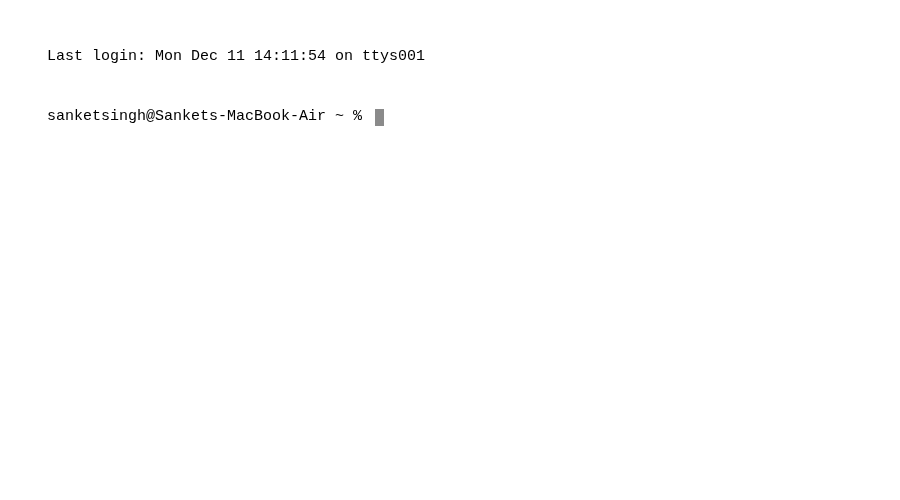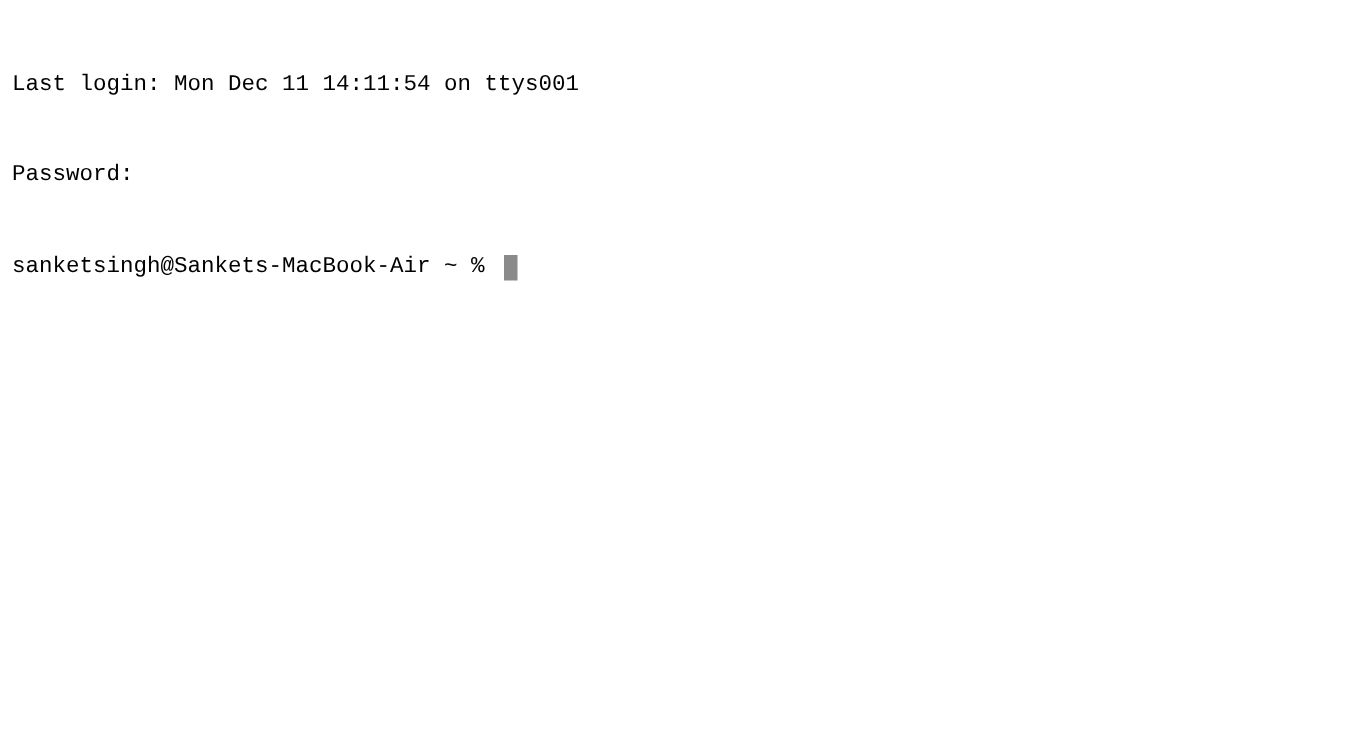--- a/index.html
+++ b/index.html
@@ -13,20 +13,21 @@
       background: #ffffff;
       font-family: "Menlo", "Monaco", "Courier New", monospace;
       font-size: 15px;
       line-height: 1.35;
       color: #000000;
       padding: 6px 8px;
       overflow: hidden;
     }
     .terminal {
       white-space: pre;
+      margin-left: 39px;
     }
     .line {
       display: block;
     }
     .prompt-line {
       display: flex;
       align-items: center;
     }
     .cursor {
       display: inline-block;
@@ -35,15 +36,14 @@
       background: #8a8a8a;
       margin-left: 4px;
       vertical-align: middle;
     }
   </style>
 </head>
 <body>
 
 <div class="terminal">
   <span class="line">Last login: Mon Dec 11 14:11:54 on ttys001</span>
-  <span class="line">Password:</span>
   <span class="line prompt-line"><span>sanketsingh@Sankets-MacBook-Air ~ % </span><span class="cursor"></span></span>
 </div>
 
 </body></html>

